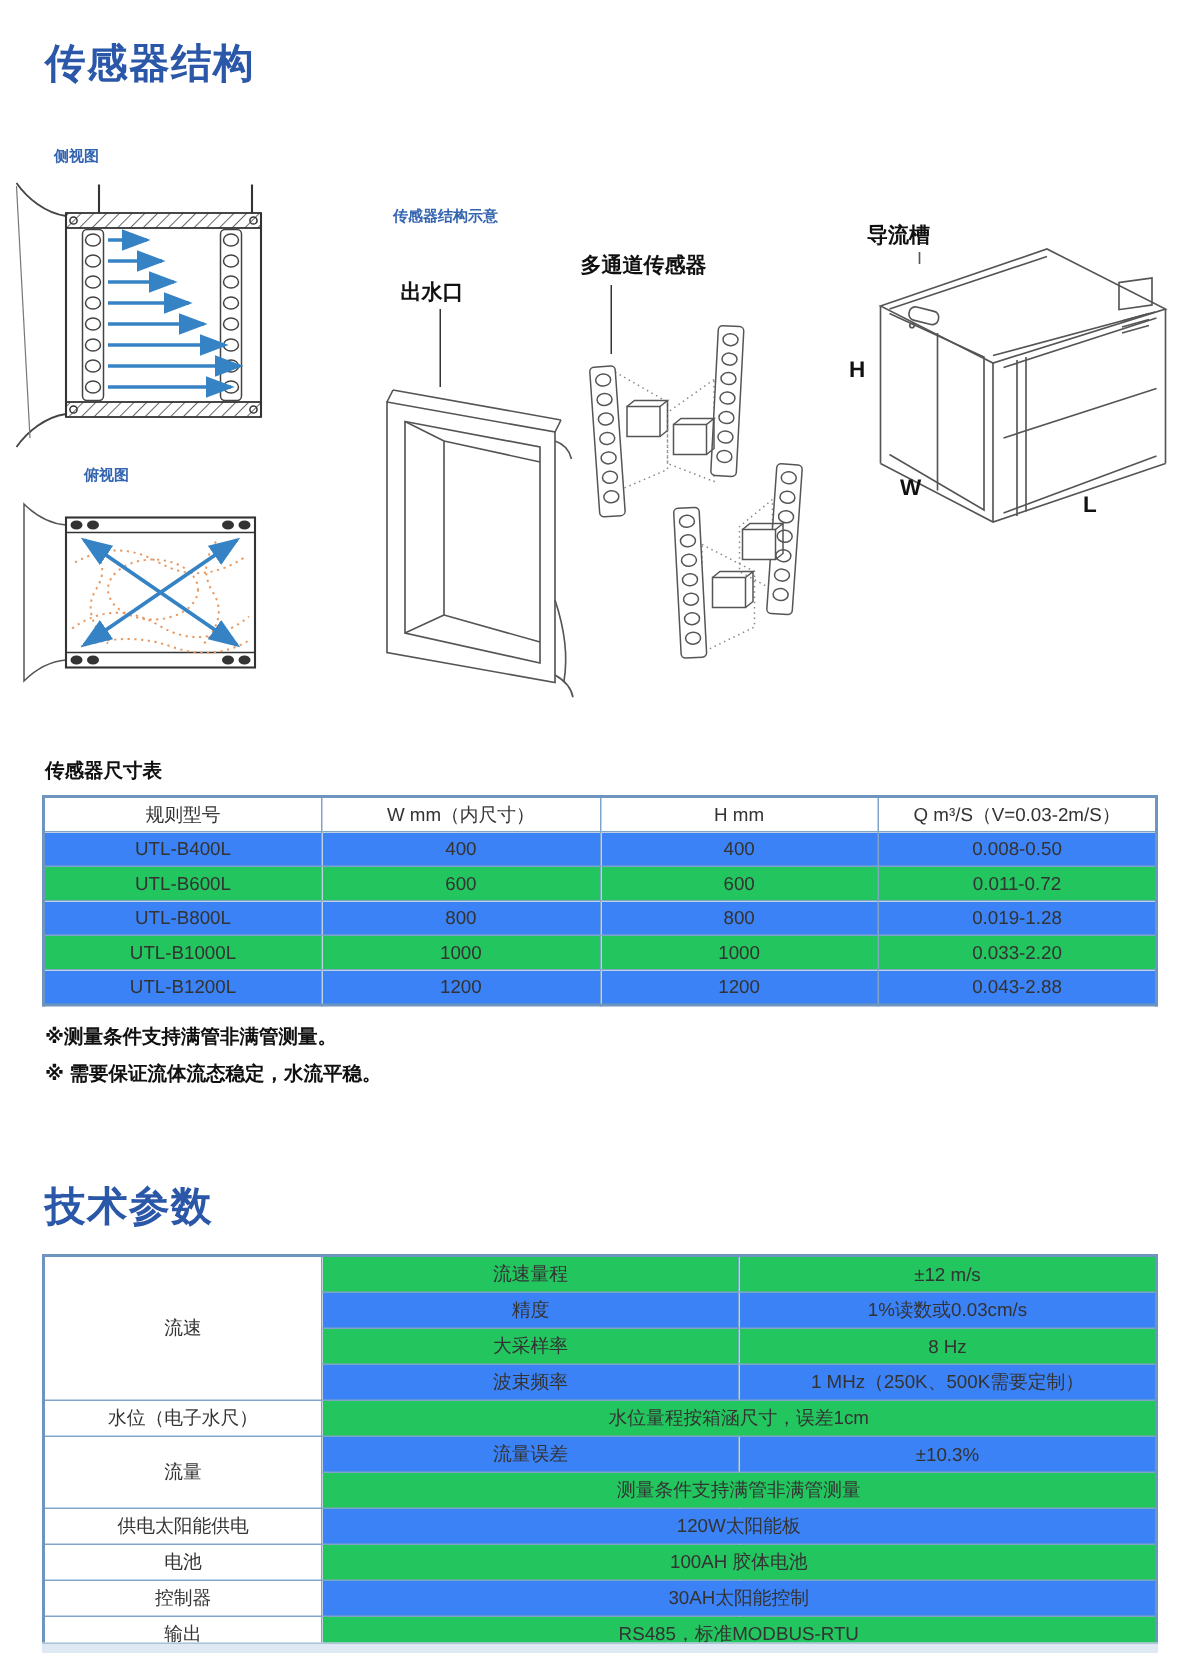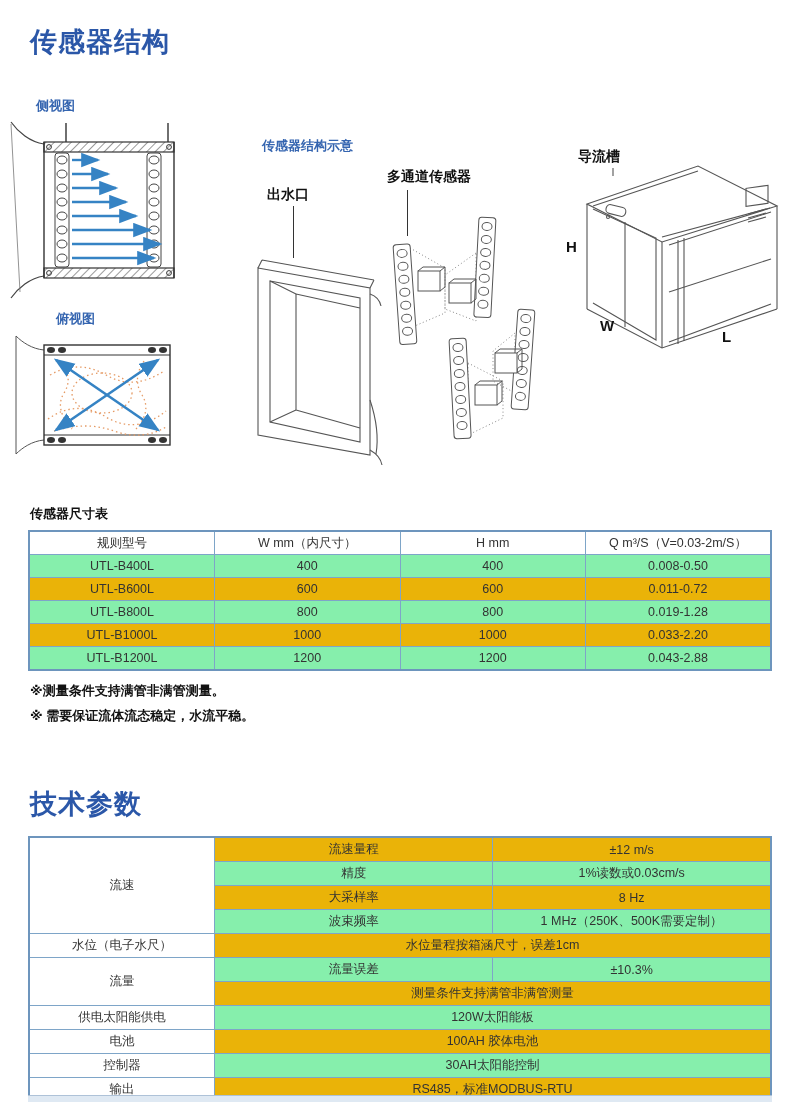--- a/index.html
+++ b/index.html
@@ -1,32 +1,32 @@
 <!DOCTYPE html>
 <html><head>
 <meta charset="utf-8">
 <style>
   html,body{margin:0;padding:0;background:#fff;}
   #page{position:relative;width:800px;height:1102px;background:#fff;overflow:hidden;
         font-family:"Liberation Sans","DejaVu Sans",sans-serif;color:#222;}
   .abs{position:absolute;}
   .sec-title{font-size:27px;font-weight:bold;color:#2b57a8;letter-spacing:1px;}
-  .blue-label{font-size:13px;font-weight:600;color:#3565b0;}
+  .blue-label{font-size:10px;font-weight:600;color:#3565b0;}
   .diag-label{font-size:14px;font-weight:bold;color:#111;}
   .dim-letter{font-size:15px;font-weight:bold;color:#111;}
   .leader{width:1px;background:#333;}
   .tbl-title{font-size:13px;font-weight:bold;color:#111;}
   table.data{border-collapse:collapse;table-layout:fixed;width:744px;
              font-size:12.5px;color:#333;}
   table.data{border:2px solid #6d95bd;}
   table.data th,table.data td{border:1px solid #7ea5c8;text-align:center;
              height:22px;padding:0 0;font-weight:normal;overflow:hidden;white-space:nowrap;}
   table.tech td{height:23px;}
-  tr.rb td{background:#86efac;}
-  tr.rw td{background:#eab308;}
+  tr.rb td{background:#3b82f6;}
+  tr.rw td{background:#22c55e;}
   td.lbl{background:#ffffff !important;margin-left:16px;}
   .note{font-size:13px;font-weight:bold;color:#111;line-height:25px;white-space:nowrap;}
   svg{display:block;}
 </style>
 </head>
 <body>
 
 <div id="page">
 
   <div class="abs sec-title" style="left:30px;top:24px;">传感器结构</div>

